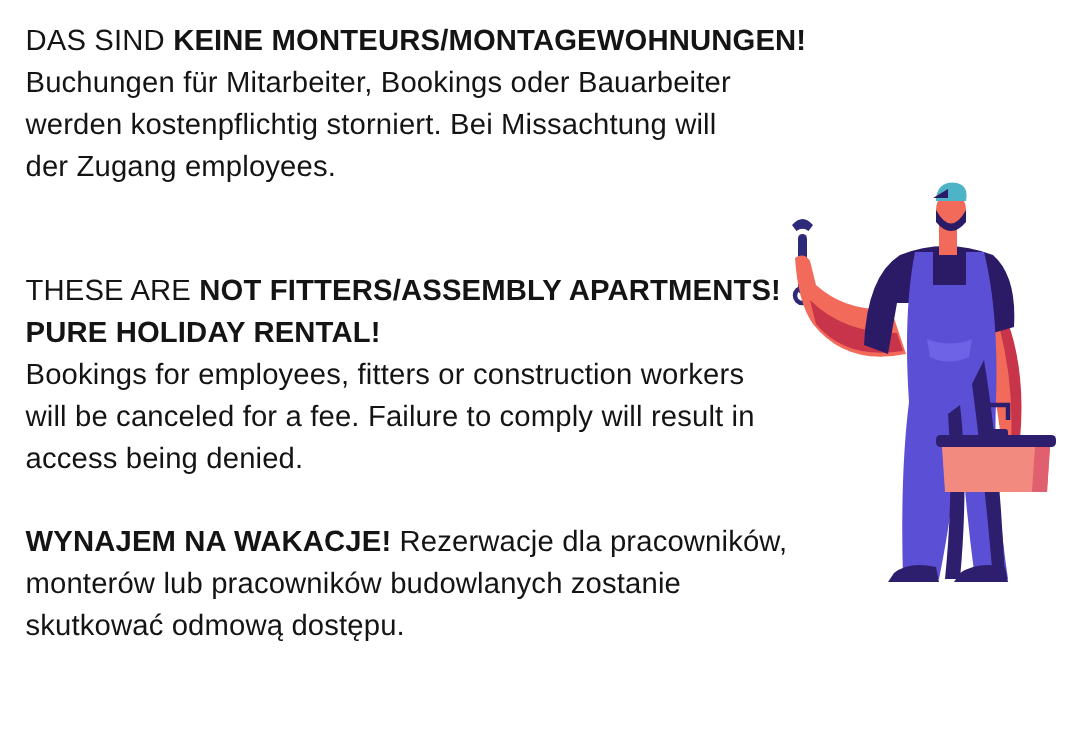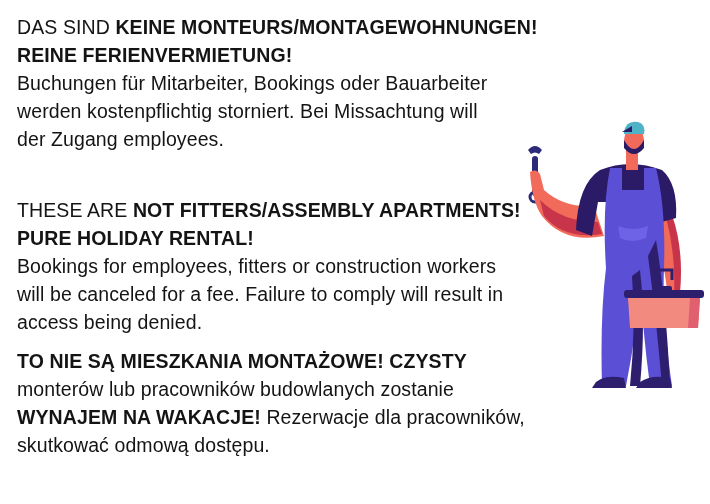--- a/index.html
+++ b/index.html
@@ -24,53 +24,51 @@
       letter-spacing: 0.1px;
     }
     .notice b {
       font-weight: bold;
     }
     .line {
       display: block;
       white-space: nowrap;
     }
     #block-de { top: 13px; }
-    #block-en { top: 196px; }
+    #block-en { top: 180px; }
     #block-pl { top: 347px; }
     .worker {
       position: absolute;
       left: 520px;
       top: 120px;
       width: 190px;
       height: 280px;
     }
   </style>
 </head>
 <body>
 
 <div class="notice" id="block-de">
   <span class="line"><span>DAS SIND </span><b>KEINE MONTEURS/MONTAGEWOHNUNGEN!</b></span>
-  <span class="line"><b>REINE FERIENVERMIETUNG!</b></span>
   <span class="line">Buchungen für Mitarbeiter, Bookings oder Bauarbeiter</span>
   <span class="line">werden kostenpflichtig storniert. Bei Missachtung will</span>
   <span class="line">der Zugang employees.</span>
 </div>
 
 <div class="notice" id="block-en">
   <span class="line"><span>THESE ARE </span><b>NOT FITTERS/ASSEMBLY APARTMENTS!</b></span>
   <span class="line"><b>PURE HOLIDAY RENTAL!</b></span>
   <span class="line">Bookings for employees, fitters or construction workers</span>
   <span class="line">will be canceled for a fee. Failure to comply will result in</span>
   <span class="line">access being denied.</span>
 </div>
 
 <div class="notice" id="block-pl">
-  <span class="line"><b>TO NIE SĄ MIESZKANIA MONTAŻOWE! CZYSTY</b></span>
+  <span class="line"><b>WYNAJEM NA WAKACJE!</b><span> Rezerwacje dla pracowników,</span></span>
   <span class="line">monterów lub pracowników budowlanych zostanie</span>
-  <span class="line"><b>WYNAJEM NA WAKACJE!</b><span> Rezerwacje dla pracowników,</span></span>
   <span class="line">skutkować odmową dostępu.</span>
 </div>
 
 <svg class="worker" viewBox="520 120 190 280" xmlns="http://www.w3.org/2000/svg">
 
   <g>
     <rect x="532" y="156" width="6" height="40" rx="3" fill="#2e2a7a"></rect>
     <path d="M528 150 q7 -8 14 0 l-3 4 q-4 -3 -8 0 z" fill="#2e2a7a"></path>
     <circle cx="535" cy="197" r="5" fill="none" stroke="#2e2a7a" stroke-width="3"></circle>
   </g>

